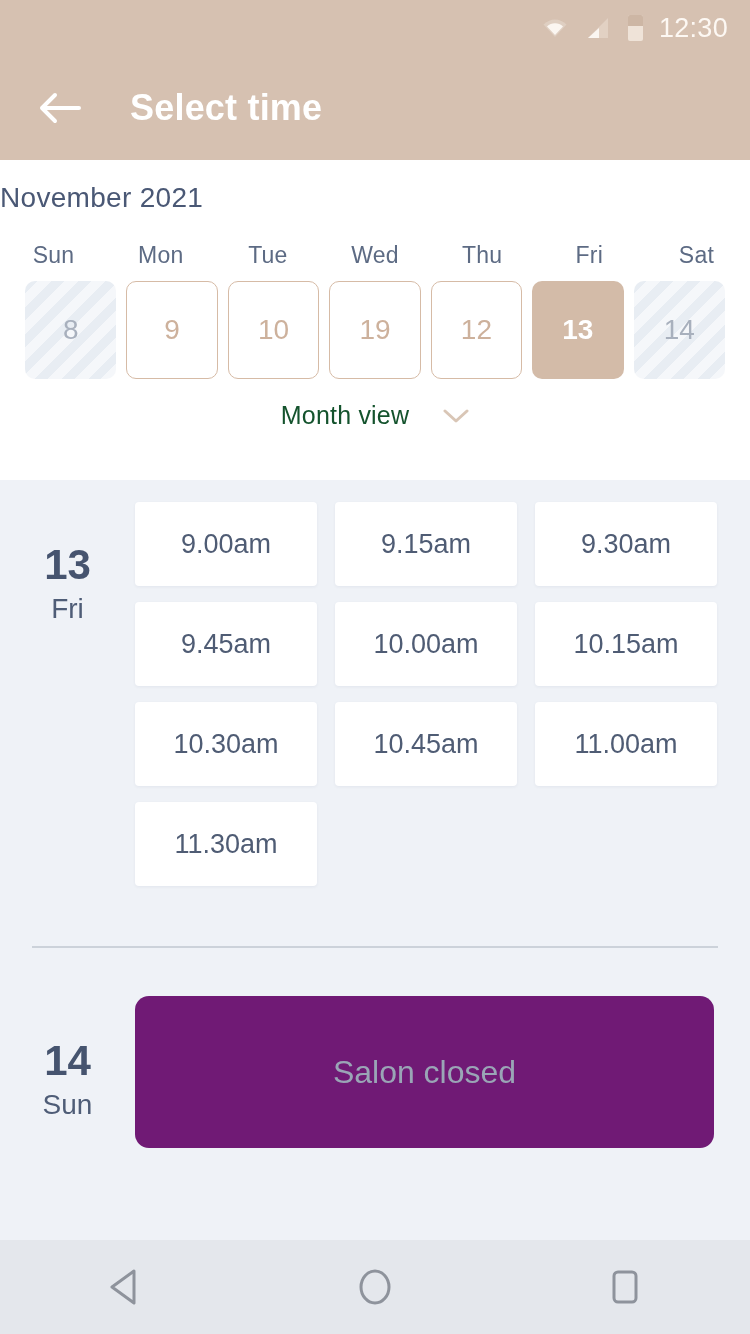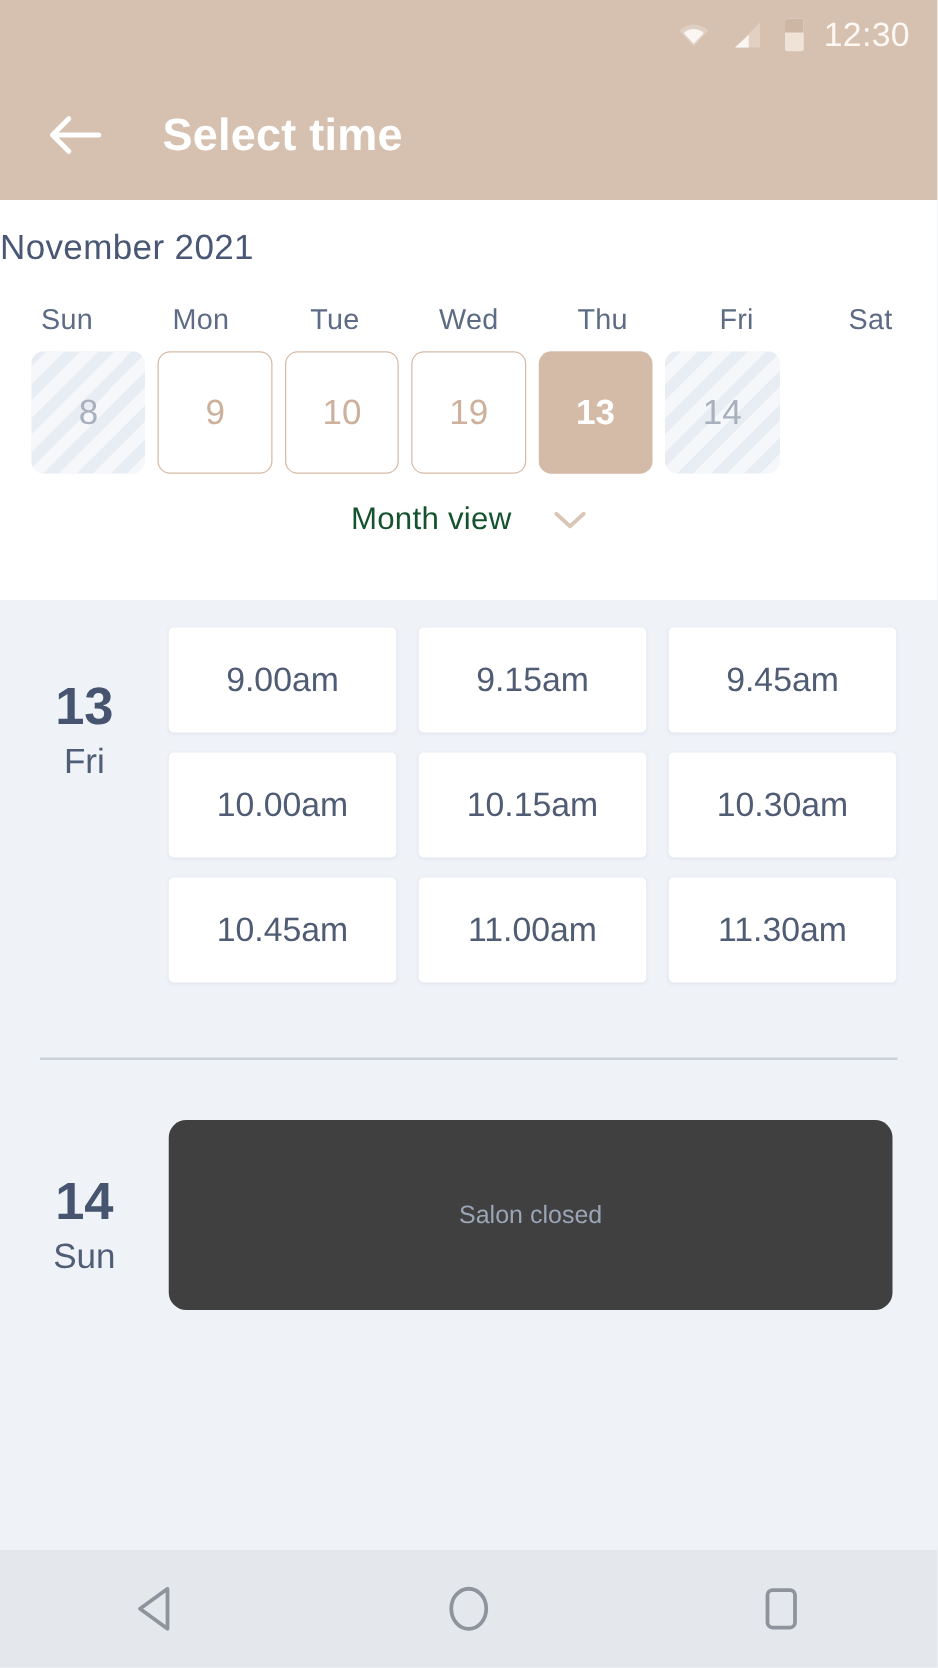--- a/index.html
+++ b/index.html
@@ -114,23 +114,23 @@
     box-shadow:0 1px 3px rgba(100,115,140,0.09);
   }
 
   .divider {
     height:2px; background:#ccd2da; margin:60px 32px 0 32px;
   }
 
   .closed-block { display:flex; padding-top:48px; }
   .closed-card {
     flex:1 1 auto; margin-right:36px; height:152px;
-    background:#404040; border-radius:14px;
-    display:flex; align-items:center; justify-content:center;
-    font-size:20px; color:#9aa5b6;
+    background:#701a75; border-radius:14px;
+    display:flex; align-items:center; justify-content:center;
+    font-size:32px; color:#9aa5b6;
   }
   .closed-block .day-label { padding-top:44px; }
 
   
   .navbar {
     flex:0 0 94px; background:#e4e7ec;
     display:flex; align-items:center; justify-content:space-around;
   }
   .nav-btn {
     width:100px; height:94px; display:flex; align-items:center; justify-content:center;
@@ -185,20 +185,21 @@
       <span>Thu</span>
       <span>Fri</span>
       <span>Sat</span>
     </div>
 
     <div class="cal-week">
       <div class="day-cell disabled">8</div>
       <div class="day-cell available">9</div>
       <div class="day-cell available">10</div>
       <div class="day-cell available">19</div>
+      <div class="day-cell available">12</div>
       <div class="day-cell selected">13</div>
       <div class="day-cell disabled">14</div>
     </div>
 
     <div class="month-view-row">
       <span class="month-view-label">Month view</span>
       <span class="chev-down">
         <svg width="26" height="16" viewBox="0 0 26 16">
           <path d="M2 3 L13 13 L24 3" stroke="#d9c6b6" stroke-width="3" fill="none" stroke-linecap="round" stroke-linejoin="round"></path>
         </svg>
@@ -209,20 +210,21 @@
   <div class="slots-area">
 
     <div class="day-block">
       <div class="day-label">
         <div class="dnum">13</div>
         <div class="dname">Fri</div>
       </div>
       <div class="slot-grid">
         <div class="slot">9.00am</div>
         <div class="slot">9.15am</div>
+        <div class="slot">9.30am</div>
         <div class="slot">9.45am</div>
         <div class="slot">10.00am</div>
         <div class="slot">10.15am</div>
         <div class="slot">10.30am</div>
         <div class="slot">10.45am</div>
         <div class="slot">11.00am</div>
         <div class="slot">11.30am</div>
       </div>
     </div>
 

